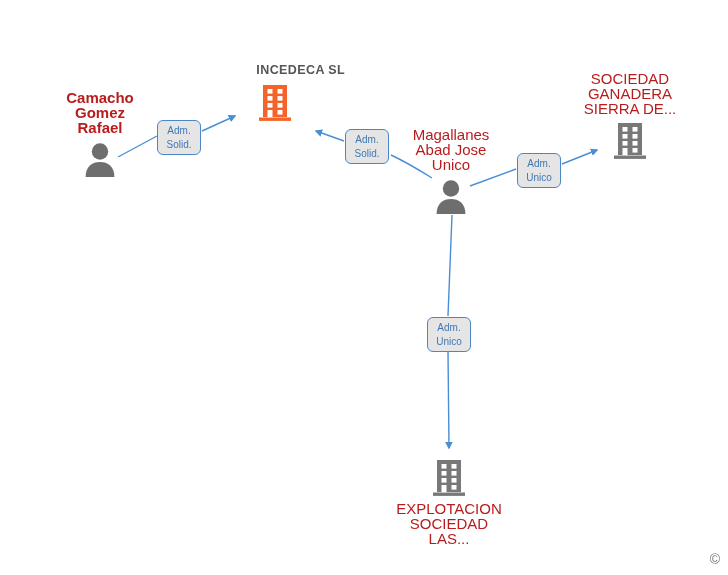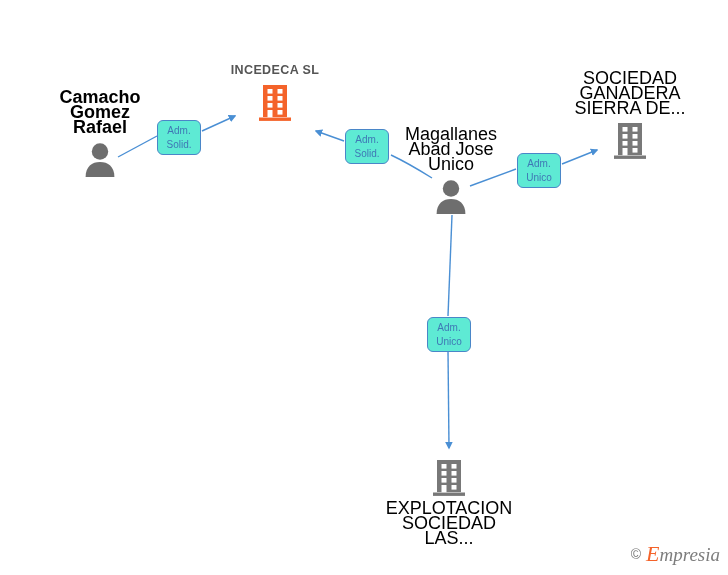--- a/index.html
+++ b/index.html
@@ -24,40 +24,40 @@
     pointer-events: none;
   }
   .node {
     position: absolute;
     width: 0;
     height: 0;
   }
   .node-label {
     position: absolute;
     text-align: center;
-    color: #000000;
-    font-size: 18px;
+    color: #b91c1c;
+    font-size: 15px;
     line-height: 15px;
     white-space: pre-line;
     width: 140px;
     left: -70px;
   }
   .node-label.title-strong {
     color: #555555;
     font-weight: bold;
     letter-spacing: 0.4px;
     font-size: 12.5px;
   }
   .icon-wrap {
     position: absolute;
   }
   .edge-label {
     position: absolute;
     box-sizing: border-box;
-    background: #5eead4;
+    background: #e5e5e5;
     border: 1.4px solid #4a86c8;
     border-radius: 6px;
     color: #3f78b5;
     font-size: 10px;
     line-height: 14px;
     text-align: center;
     padding: 3px 0 2px 0;
     width: 44px;
     font-family: "Liberation Sans", sans-serif;
   }
@@ -126,21 +126,21 @@
 Rafael</div>
     <div class="icon-wrap" style="left:-17px; top:-18px;">
       <svg width="34" height="36" viewBox="0 0 34 36" xmlns="http://www.w3.org/2000/svg">
         <circle cx="17" cy="9.5" r="8.2" fill="#6e6e6e"></circle>
         <path d="M 2.6 35 C 2.6 24.5 9.0 20.0 17 20.0 C 25 20.0 31.4 24.5 31.4 35 Z" fill="#6e6e6e"></path>
       </svg>
     </div>
   </div>
 
   <div class="node" style="left:275px; top:103px;">
-    <div class="node-label title-strong" style="top:-40px;">INCEDECA SL</div>
+    <div class="node-label title-strong" style="top:-40px;text-align:right;">INCEDECA SL</div>
     <div class="icon-wrap" style="left:-17px; top:-19px;">
       <svg width="34" height="38" viewBox="0 0 34 38" xmlns="http://www.w3.org/2000/svg">
         <rect x="5" y="1" width="24" height="32" fill="#f4632a"></rect>
         <rect x="1" y="33.5" width="32" height="3.4" fill="#f4632a"></rect>
         <rect x="9.5" y="5" width="5" height="4.6" fill="#ffffff"></rect>
         <rect x="19.5" y="5" width="5" height="4.6" fill="#ffffff"></rect>
         <rect x="9.5" y="12" width="5" height="4.6" fill="#ffffff"></rect>
         <rect x="19.5" y="12" width="5" height="4.6" fill="#ffffff"></rect>
         <rect x="9.5" y="19" width="5" height="4.6" fill="#ffffff"></rect>
         <rect x="19.5" y="19" width="5" height="4.6" fill="#ffffff"></rect>
@@ -217,16 +217,15 @@
     <span>Unico</span>
   </div>
 
   <div class="edge-label" style="left:427px; top:317px;">
     <span>Adm.</span>
     <span>Unico</span>
   </div>
 
   <div id="watermark">
     <span class="copy">©</span>
-    <span class="brand"><span class="cap">E</span><span>mpresia</span></span>
   </div>
 
 </div>
 
 </body></html>

